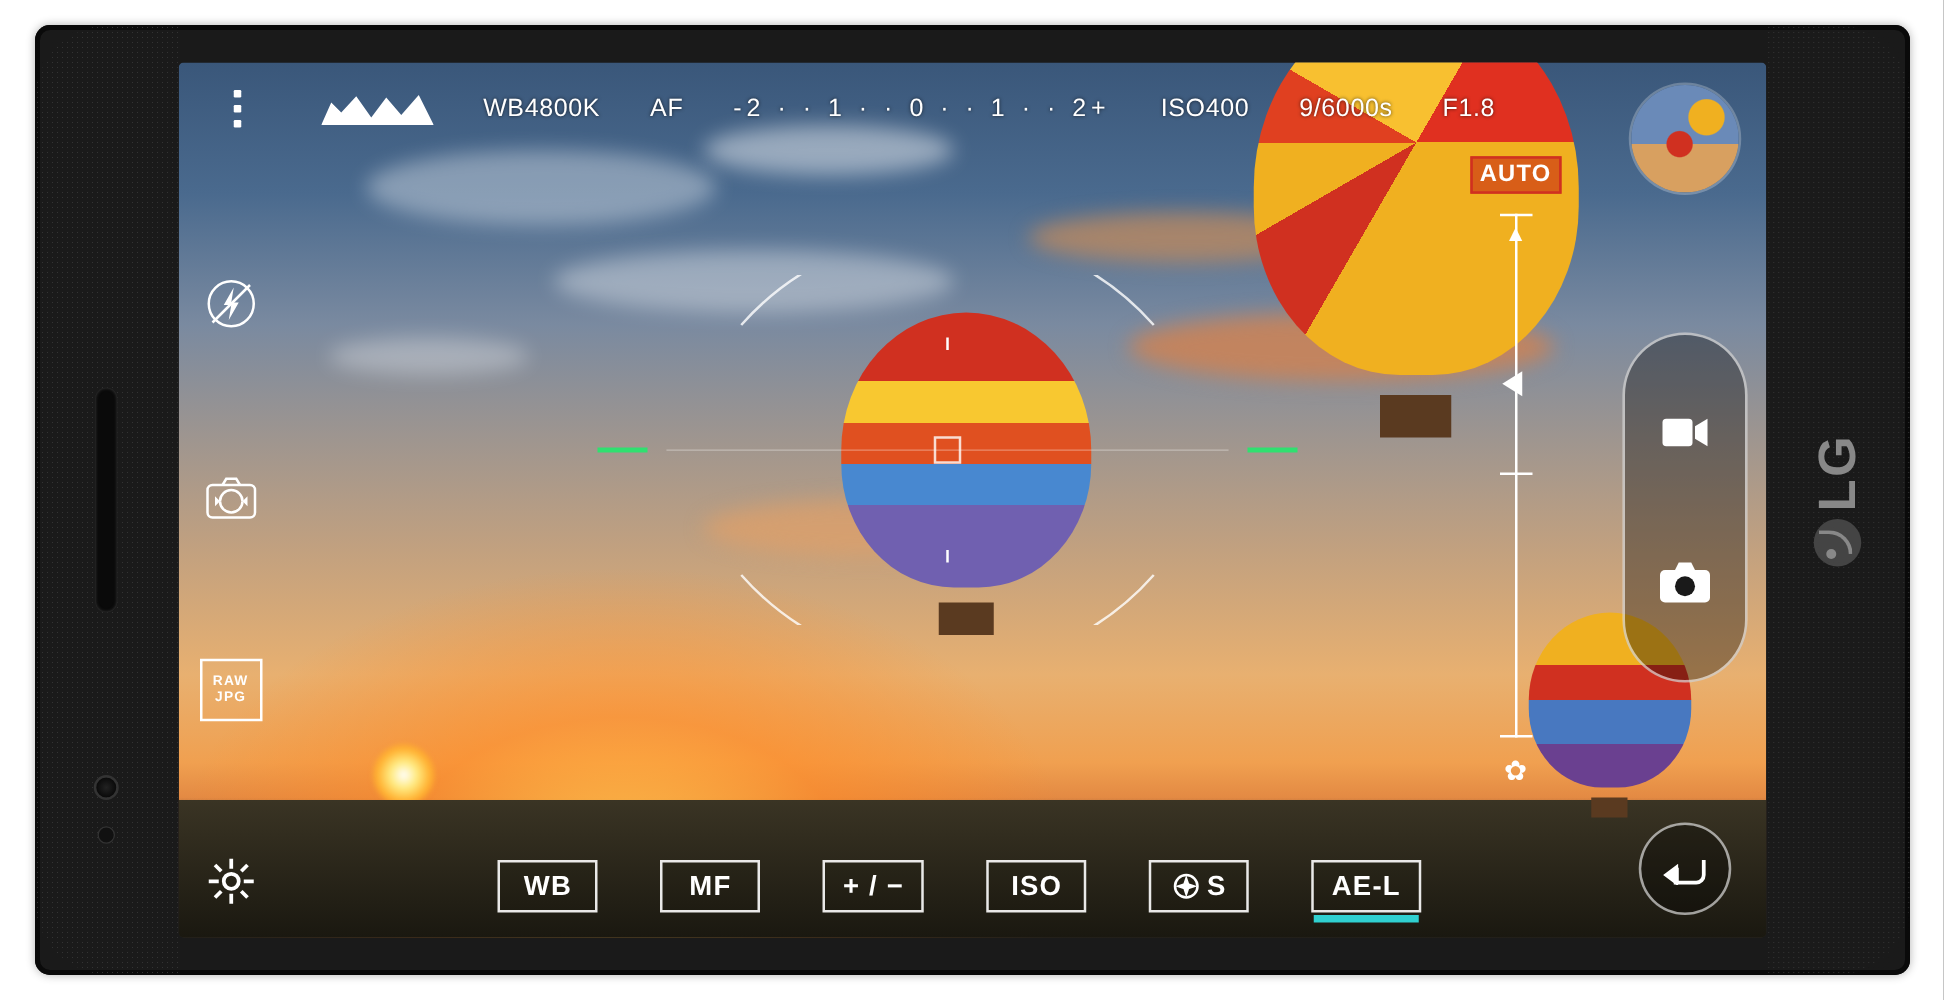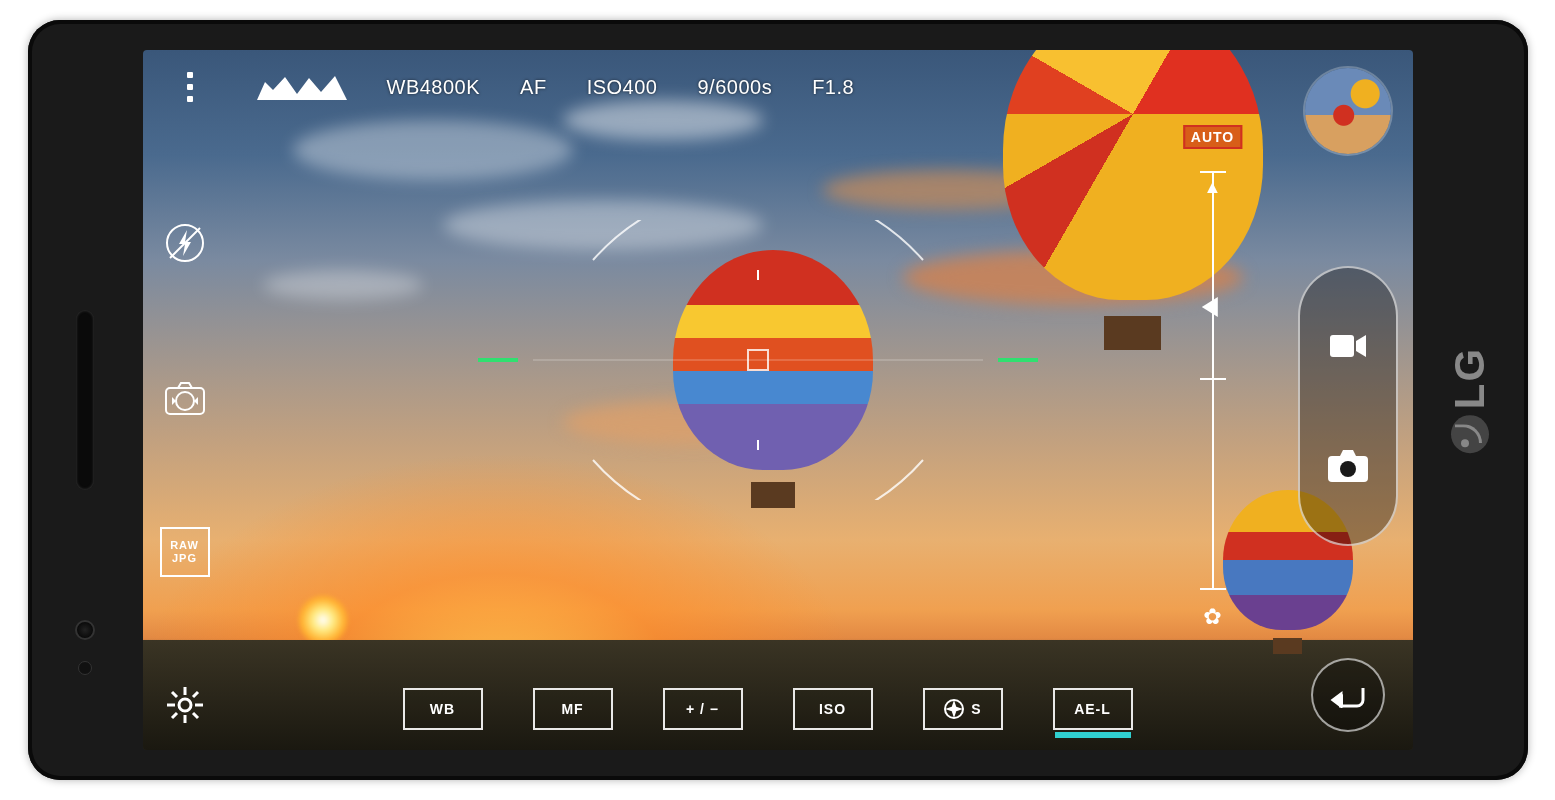--- a/index.html
+++ b/index.html
@@ -10,21 +10,21 @@
     font-family: Arial, Helvetica, sans-serif;
     display: flex;
     align-items: center;
     justify-content: center;
     overflow: hidden;
   }
   .phone {
     width: 1500px;
     height: 760px;
     background: #1a1a1a;
-    border-radius: 32px;
+    border-radius: 12px;
     position: relative;
     box-shadow: inset 0 0 0 4px #0a0a0a, 0 0 8px rgba(0,0,0,.3);
     display: flex;
     align-items: center;
   }
   .bezel-left {
     width: 115px; height: 100%;
     position: relative;
     background-image: radial-gradient(circle, #333 0.5px, transparent 0.5px);
     background-size: 4px 4px;
@@ -161,35 +161,35 @@
   }
   .dots{display:flex;flex-direction:column;gap:6px;}
   .dots span{width:6px;height:6px;background:#fff;border-radius:1px;}
   .bottom-row{
     position:absolute;left:220px;right:240px;bottom:20px;
     display:flex;gap:50px;justify-content:center;
   }
   .tool-btn{
     min-width:80px;height:42px;border:2px solid rgba(255,255,255,.9);
     display:flex;align-items:center;justify-content:center;
-    color:#fff;font-size:14px;font-weight:600;padding:0 14px;
+    color:#fff;font-size:22px;font-weight:600;padding:0 14px;
     letter-spacing:1px;position:relative;
     background:rgba(0,0,0,.05);
   }
   .tool-btn.active::after{
     content:"";position:absolute;left:0;right:0;bottom:-10px;
     height:6px;background:#30d0d0;
   }
   .slider{
     position:absolute;right:180px;top:75px;bottom:120px;
     width:40px;
   }
   .slider .auto{
     position:absolute;top:0;left:50%;transform:translateX(-50%);
-    border:2px solid #d03020;color:#fff;font-size:14px;font-weight:700;
+    border:2px solid #d03020;color:#fff;font-size:19px;font-weight:700;
     padding:2px 6px;letter-spacing:1px;background:rgba(200,40,20,.6);
   }
   .slider .track{
     position:absolute;top:46px;bottom:40px;left:50%;width:2px;
     background:#fff;transform:translateX(-50%);
   }
   .slider .tick{position:absolute;left:50%;width:26px;height:2px;background:#fff;transform:translateX(-50%);}
   .slider .thumb{
     position:absolute;left:50%;transform:translate(-70%,-50%);
     width:0;height:0;border-top:10px solid transparent;border-bottom:10px solid transparent;
@@ -297,20 +297,21 @@
             <span></span>
           </div>
       </div>
       <div class="histogram sp">
         <svg viewBox="0 0 90 26">
           <polygon points="0,26 8,8 16,16 28,3 40,20 52,4 64,18 78,2 90,26" fill="#fff"></polygon>
         </svg>
       </div>
       <span class="sp">WB4800K</span>
       <span class="sp">AF</span>
+      <span class="sp" style="letter-spacing:4px">-2 · · 1 · · 0 · · 1 · · 2+</span>
       <span class="sp">ISO400</span>
       <span class="sp">9/6000s</span>
       <span class="sp">F1.8</span>
     </div>
 
     <div class="left-col">
       <div style="height:54px"></div>
       <div class="icon-btn">
         <svg width="42" height="42" viewBox="0 0 42 42">
             <circle cx="21" cy="21" r="18" fill="none" stroke="#fff" stroke-width="2"></circle>

